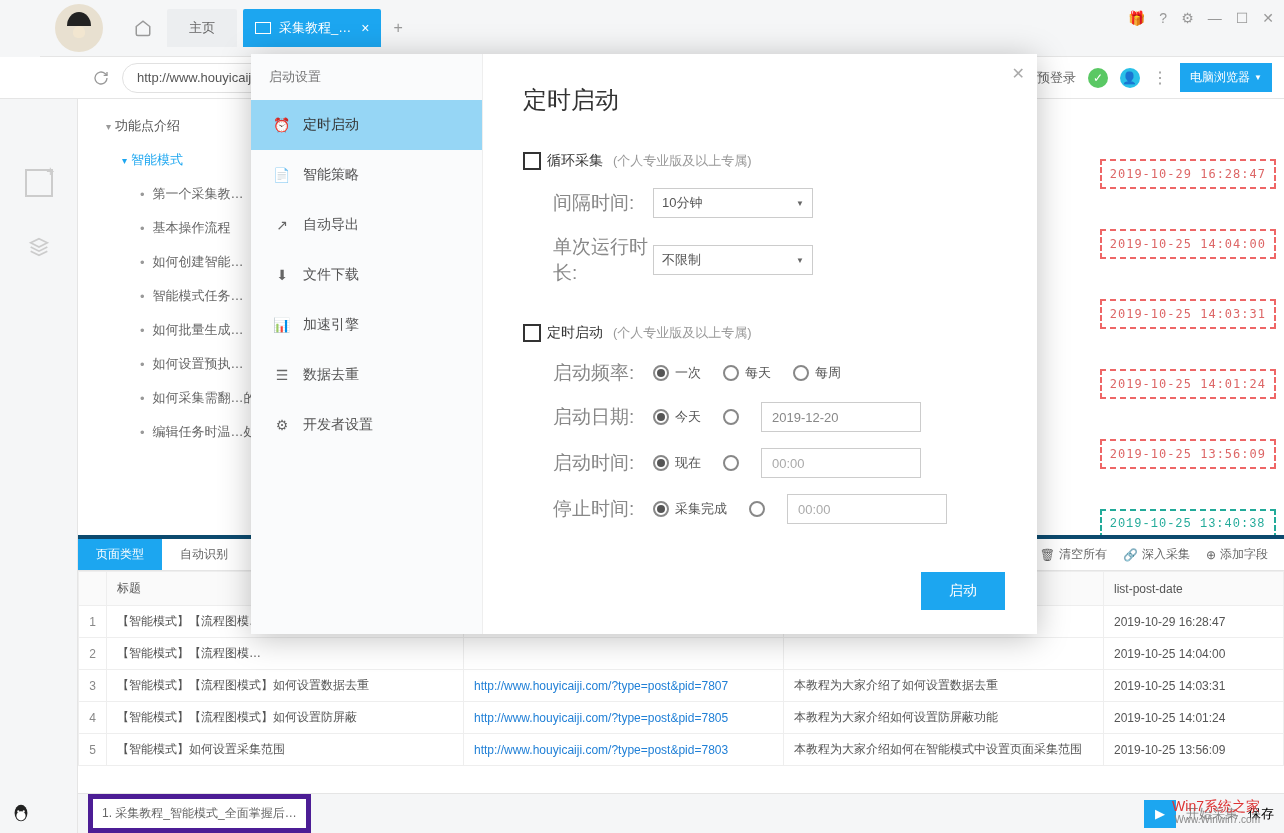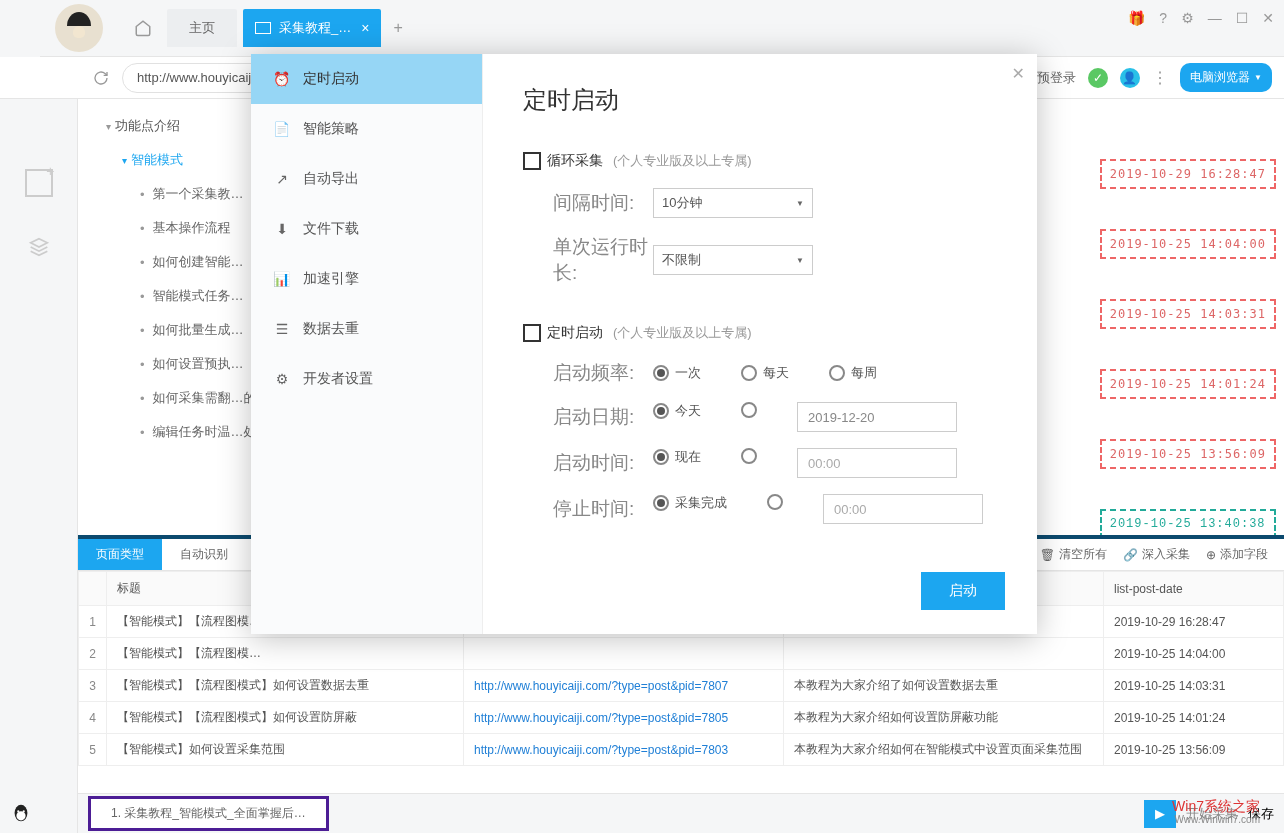--- a/index.html
+++ b/index.html
@@ -19,21 +19,21 @@
 .winctrls { position:absolute; right:10px; top:10px; display:flex; gap:14px; color:#999; font-size:14px; align-items:center; }
 .winctrls span { cursor:pointer; }
 .urlbar { height:42px; display:flex; align-items:center; padding:0 12px 0 90px; background:#fff; border-bottom:1px solid #e5e5e5; }
 .reload { width:22px; height:22px; margin-right:10px; color:#999; display:flex; align-items:center; justify-content:center; }
 .urlbox { flex:1; height:30px; border:1px solid #e1e1e1; border-radius:15px; padding:0 14px; display:flex; align-items:center; color:#555; }
 .urlbox .pencil { margin-left:auto; color:#bbb; }
 .url-right { display:flex; align-items:center; gap:12px; margin-left:12px; }
 .green-dot { width:20px; height:20px; border-radius:50%; background:#5ac864; display:flex; align-items:center; justify-content:center; color:#fff; font-size:12px; }
 .blue-dot { width:20px; height:20px; border-radius:50%; background:#29c0e8; display:flex; align-items:center; justify-content:center; color:#fff; font-size:12px; }
 .more-dots { color:#999; font-size:16px; }
-.pc-btn { background:#1ca6f0; color:#fff; padding:6px 10px; border-radius:10px; font-size:12px; display:flex; align-items:center; }
+.pc-btn { background:#1ca6f0; color:#fff; padding:6px 10px; border-radius:0; font-size:12px; display:flex; align-items:center; }
 .pc-btn::after { content:"▼"; font-size:8px; margin-left:4px; }
 .content { flex:1; display:flex; position:relative; overflow:hidden; }
 .left-rail { width:78px; background:#f5f6f7; border-right:1px solid #e5e5e5; display:flex; flex-direction:column; align-items:center; padding-top:70px; gap:40px; color:#bbb; }
 .left-rail .ic { width:28px; height:28px; border:2px solid #ccc; position:relative; }
 .left-rail .ic.plus::after { content:"+"; position:absolute; right:-4px; top:-8px; font-size:14px; color:#ccc; }
 .left-rail .stack { width:26px; height:20px; }
 .left-rail .stack svg { width:100%; height:100%; }
 .main-area { flex:1; display:flex; flex-direction:column; background:#fff; position:relative; }
 .browser-body { flex:1; display:flex; }
 .sidebar-tree { width:280px; border-right:1px solid #eee; padding:10px 0; background:#fff; overflow:hidden; }
@@ -55,21 +55,21 @@
 .bp-tab.active { background:#1ca6f0; color:#fff; }
 .bp-toolbar { margin-left:auto; display:flex; gap:16px; padding-right:16px; color:#666; font-size:12px; }
 .bp-toolbar span { display:flex; align-items:center; gap:4px; }
 .tbl { flex:1; overflow:auto; }
 .tbl table { width:100%; border-collapse:collapse; font-size:12px; }
 .tbl th { text-align:left; padding:8px 10px; border:1px solid #eee; background:#fafafa; color:#555; font-weight:normal; }
 .tbl td { padding:7px 10px; border:1px solid #eee; color:#555; }
 .tbl td.link { color:#1f7fd6; }
 .tbl td.num { width:28px; text-align:center; color:#888; }
 .bottom-bar { height:40px; background:#f5f6f7; border-top:1px solid #e5e5e5; display:flex; align-items:center; padding:0 10px; }
-.bm-tab { background:#fff; border:3px solid #4c1d95; padding:6px 20px; font-size:12px; color:#666; }
+.bm-tab { background:#fff; border:5px solid #4c1d95; padding:6px 9px; font-size:12px; color:#666; }
 .bm-right { margin-left:auto; display:flex; align-items:center; gap:10px; }
 .play-btn { width:32px; height:28px; background:#1ca6f0; color:#fff; display:flex; align-items:center; justify-content:center; }
 .watermark { position:absolute; right:24px; bottom:8px; color:#d33; font-size:14px; text-align:right; line-height:1.1; }
 .watermark .sm { font-size:10px; color:#888; }
 .qq-ic { position:absolute; left:10px; bottom:8px; width:22px; height:22px; }
 .overlay { position:absolute; left:251px; top:54px; width:786px; height:580px; background:#fff; box-shadow:0 4px 30px rgba(0,0,0,.25); display:flex; z-index:50; }
 .dlg-close { position:absolute; right:12px; top:10px; color:#aaa; font-size:16px; cursor:pointer; }
 .ov-side { width:232px; background:#fafbfc; border-right:1px solid #eee; }
 .ov-title { padding:14px 18px; color:#777; font-size:13px; }
 .ov-item { display:flex; align-items:center; gap:12px; padding:16px 22px; color:#555; font-size:14px; }
@@ -79,21 +79,21 @@
 .ov-h1 { font-size:24px; font-weight:500; color:#333; margin-bottom:36px; }
 .section { margin-bottom:22px; }
 .sec-head { display:flex; align-items:center; gap:6px; margin-bottom:18px; }
 .chk { width:18px; height:18px; border:2px solid #333; background:#fff; }
 .sec-title { font-size:14px; color:#333; }
 .sec-note { font-size:13px; color:#999; margin-left:4px; }
 .form-row { display:flex; align-items:center; margin-bottom:16px; padding-left:30px; }
 .form-lbl { width:100px; color:#888; font-size:19px; text-align:left; }
 .sel { width:160px; height:30px; border:1px solid #ccc; padding:4px 8px; color:#555; display:flex; align-items:center; justify-content:space-between; background:#fff; }
 .sel::after { content:"▼"; font-size:8px; color:#666; }
-.radio-grp { display:flex; align-items:flex-start; gap:40px; }
+.radio-grp { display:flex; align-items:center; gap:22px; }
 .rd { display:flex; align-items:center; gap:6px; color:#555; }
 .rd-o { width:16px; height:16px; border:2px solid #888; border-radius:50%; display:flex; align-items:center; justify-content:center; }
 .rd-o.on::after { content:""; width:8px; height:8px; background:#555; border-radius:50%; }
 .inp { width:160px; height:30px; border:1px solid #ccc; padding:4px 10px; color:#888; display:flex; align-items:center; background:#fff; }
 .launch-btn { position:absolute; right:32px; bottom:24px; background:#1ca6f0; color:#fff; padding:10px 28px; font-size:14px; border:none; }
 svg { display:block; }
 </style>
 </head>
 <body>
 
@@ -269,20 +269,21 @@
           <span style="color:#000000">保存</span>
         </div>
       </div>
     </div>
   </div>
 </div>
 
 <div class="overlay">
   <div class="dlg-close">✕</div>
   <div class="ov-side">
+    <div class="ov-title">启动设置</div>
     <div class="ov-item active">
         <span class="mi">⏰</span>
         <span>定时启动</span>
       </div>
     <div class="ov-item">
         <span class="mi">📄</span>
         <span>智能策略</span>
       </div>
     <div class="ov-item">
         <span class="mi">↗</span>

